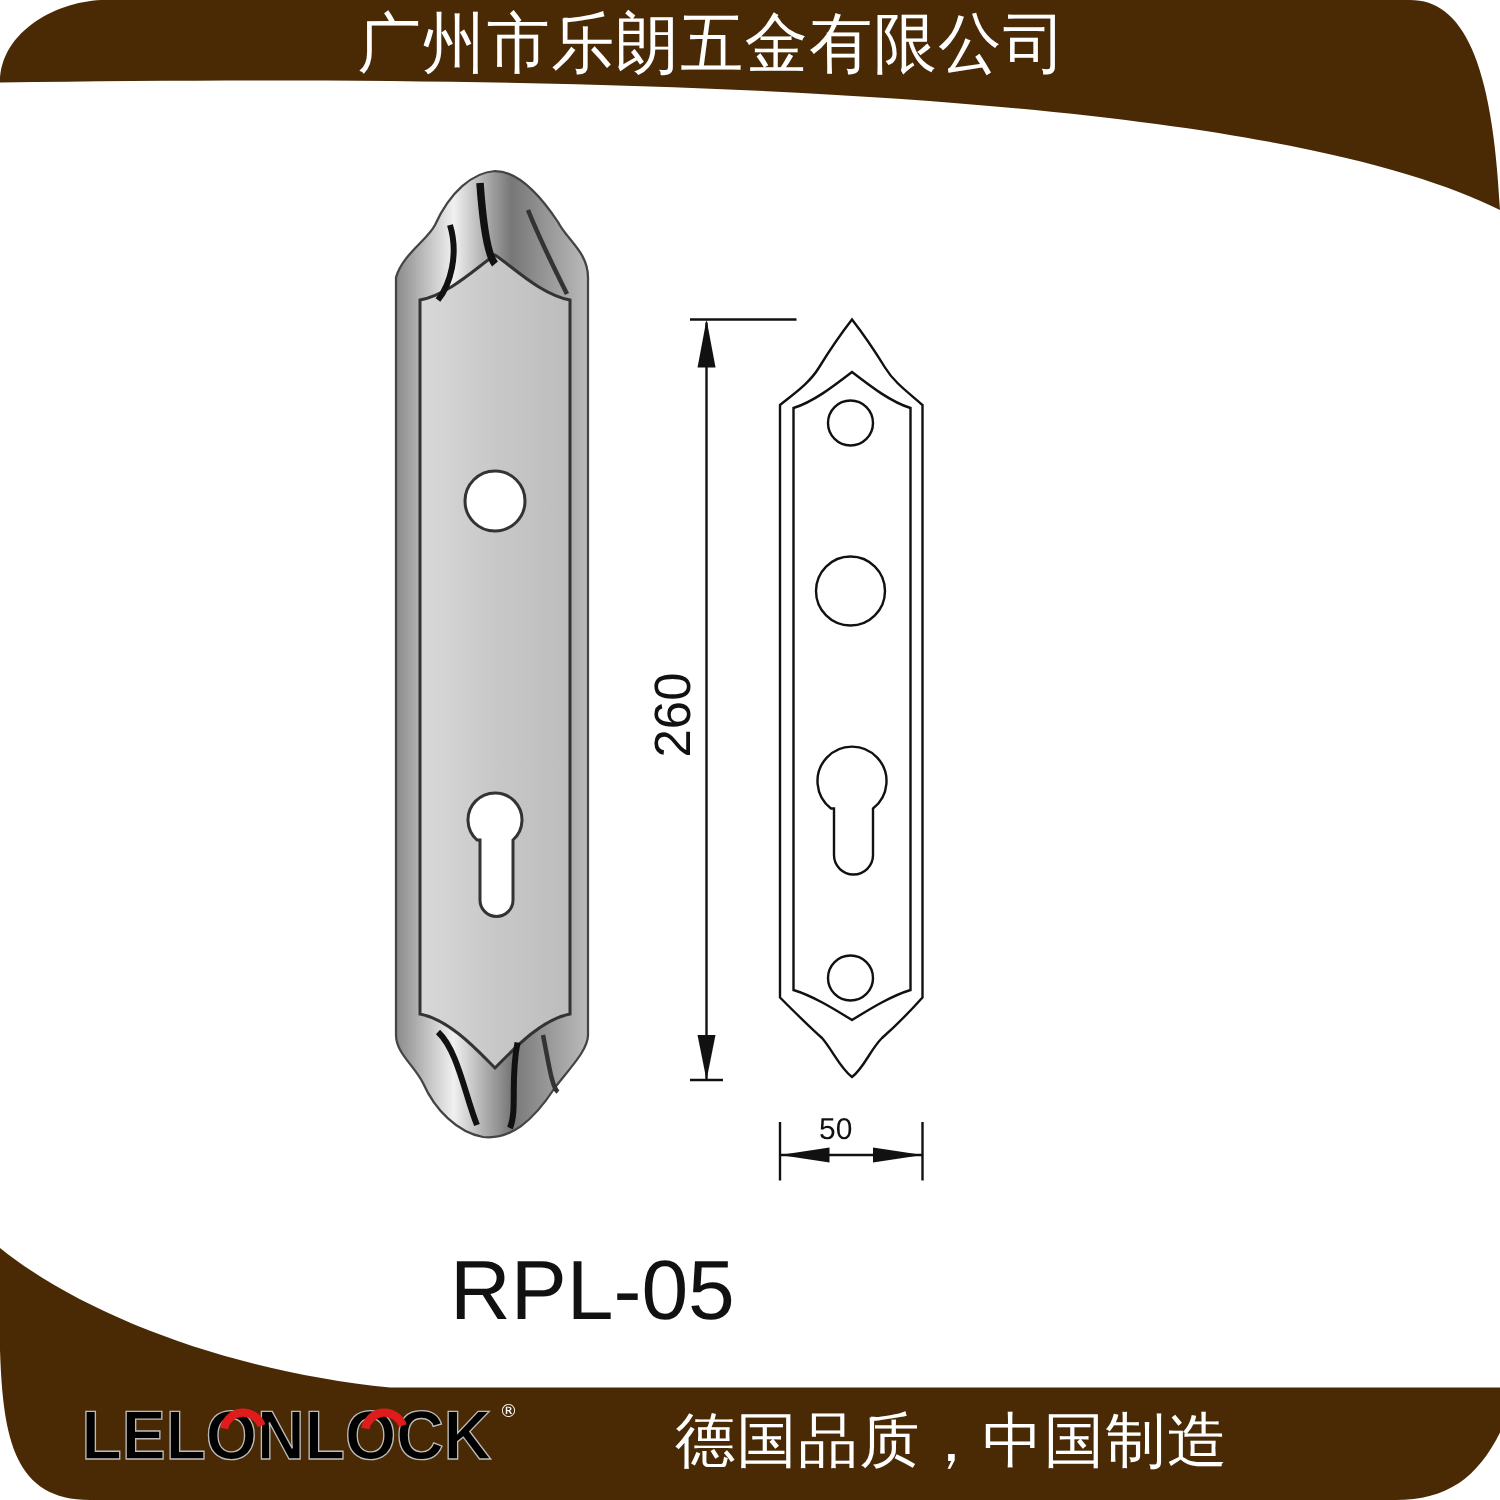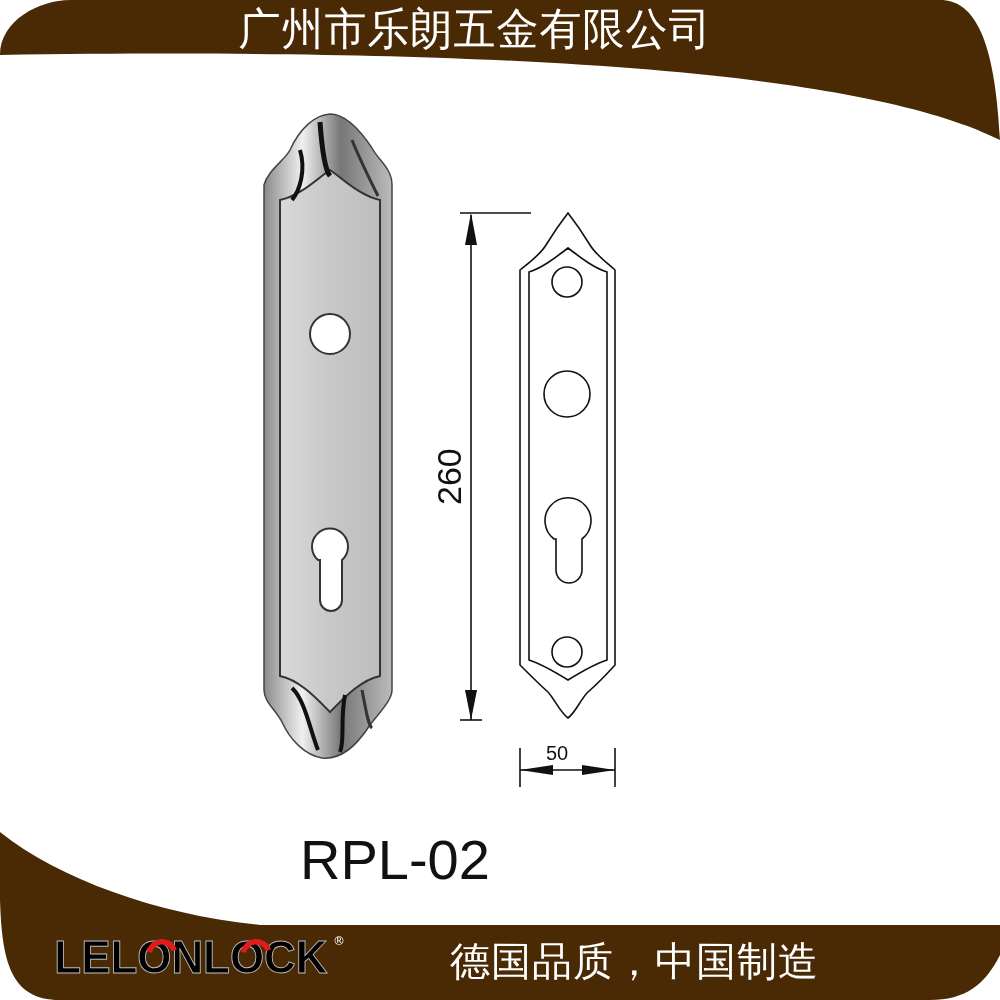--- a/index.html
+++ b/index.html
@@ -79,21 +79,21 @@
     <polygon points="471,213 465,245 477,245"></polygon>
     <polygon points="471,720 465,690 477,690"></polygon>
     <polygon points="520,770 553,765 553,775"></polygon>
     <polygon points="615,770 582,765 582,775"></polygon>
   </g>
 </svg>
 
 <div class="dim-h" style="top:505px;">260</div>
 <div class="dim-w">50</div>
 
-<div class="model">RPL-02</div>
+<div class="model">RPL-05</div>
 
 <svg class="logo" width="320" height="52" viewBox="0 0 320 52">
   <text x="0" y="44" font-family="Liberation Sans, sans-serif" font-weight="bold" font-size="50" fill="#000" stroke="#bbb" stroke-width="1" textLength="296" lengthAdjust="spacingAndGlyphs">LELONLOCK</text>
   <path d="M103,22 A14,14 0 0 1 130,20" stroke="#e01b1b" stroke-width="6" fill="none"></path>
   <path d="M205,22 A14,14 0 0 1 232,20" stroke="#e01b1b" stroke-width="6" fill="none"></path>
   <text x="302" y="14" font-family="DejaVu Sans, sans-serif" font-size="13" fill="#fff">®</text>
 </svg>
 
 <div class="slogan">德国品质，中国制造</div>
 

